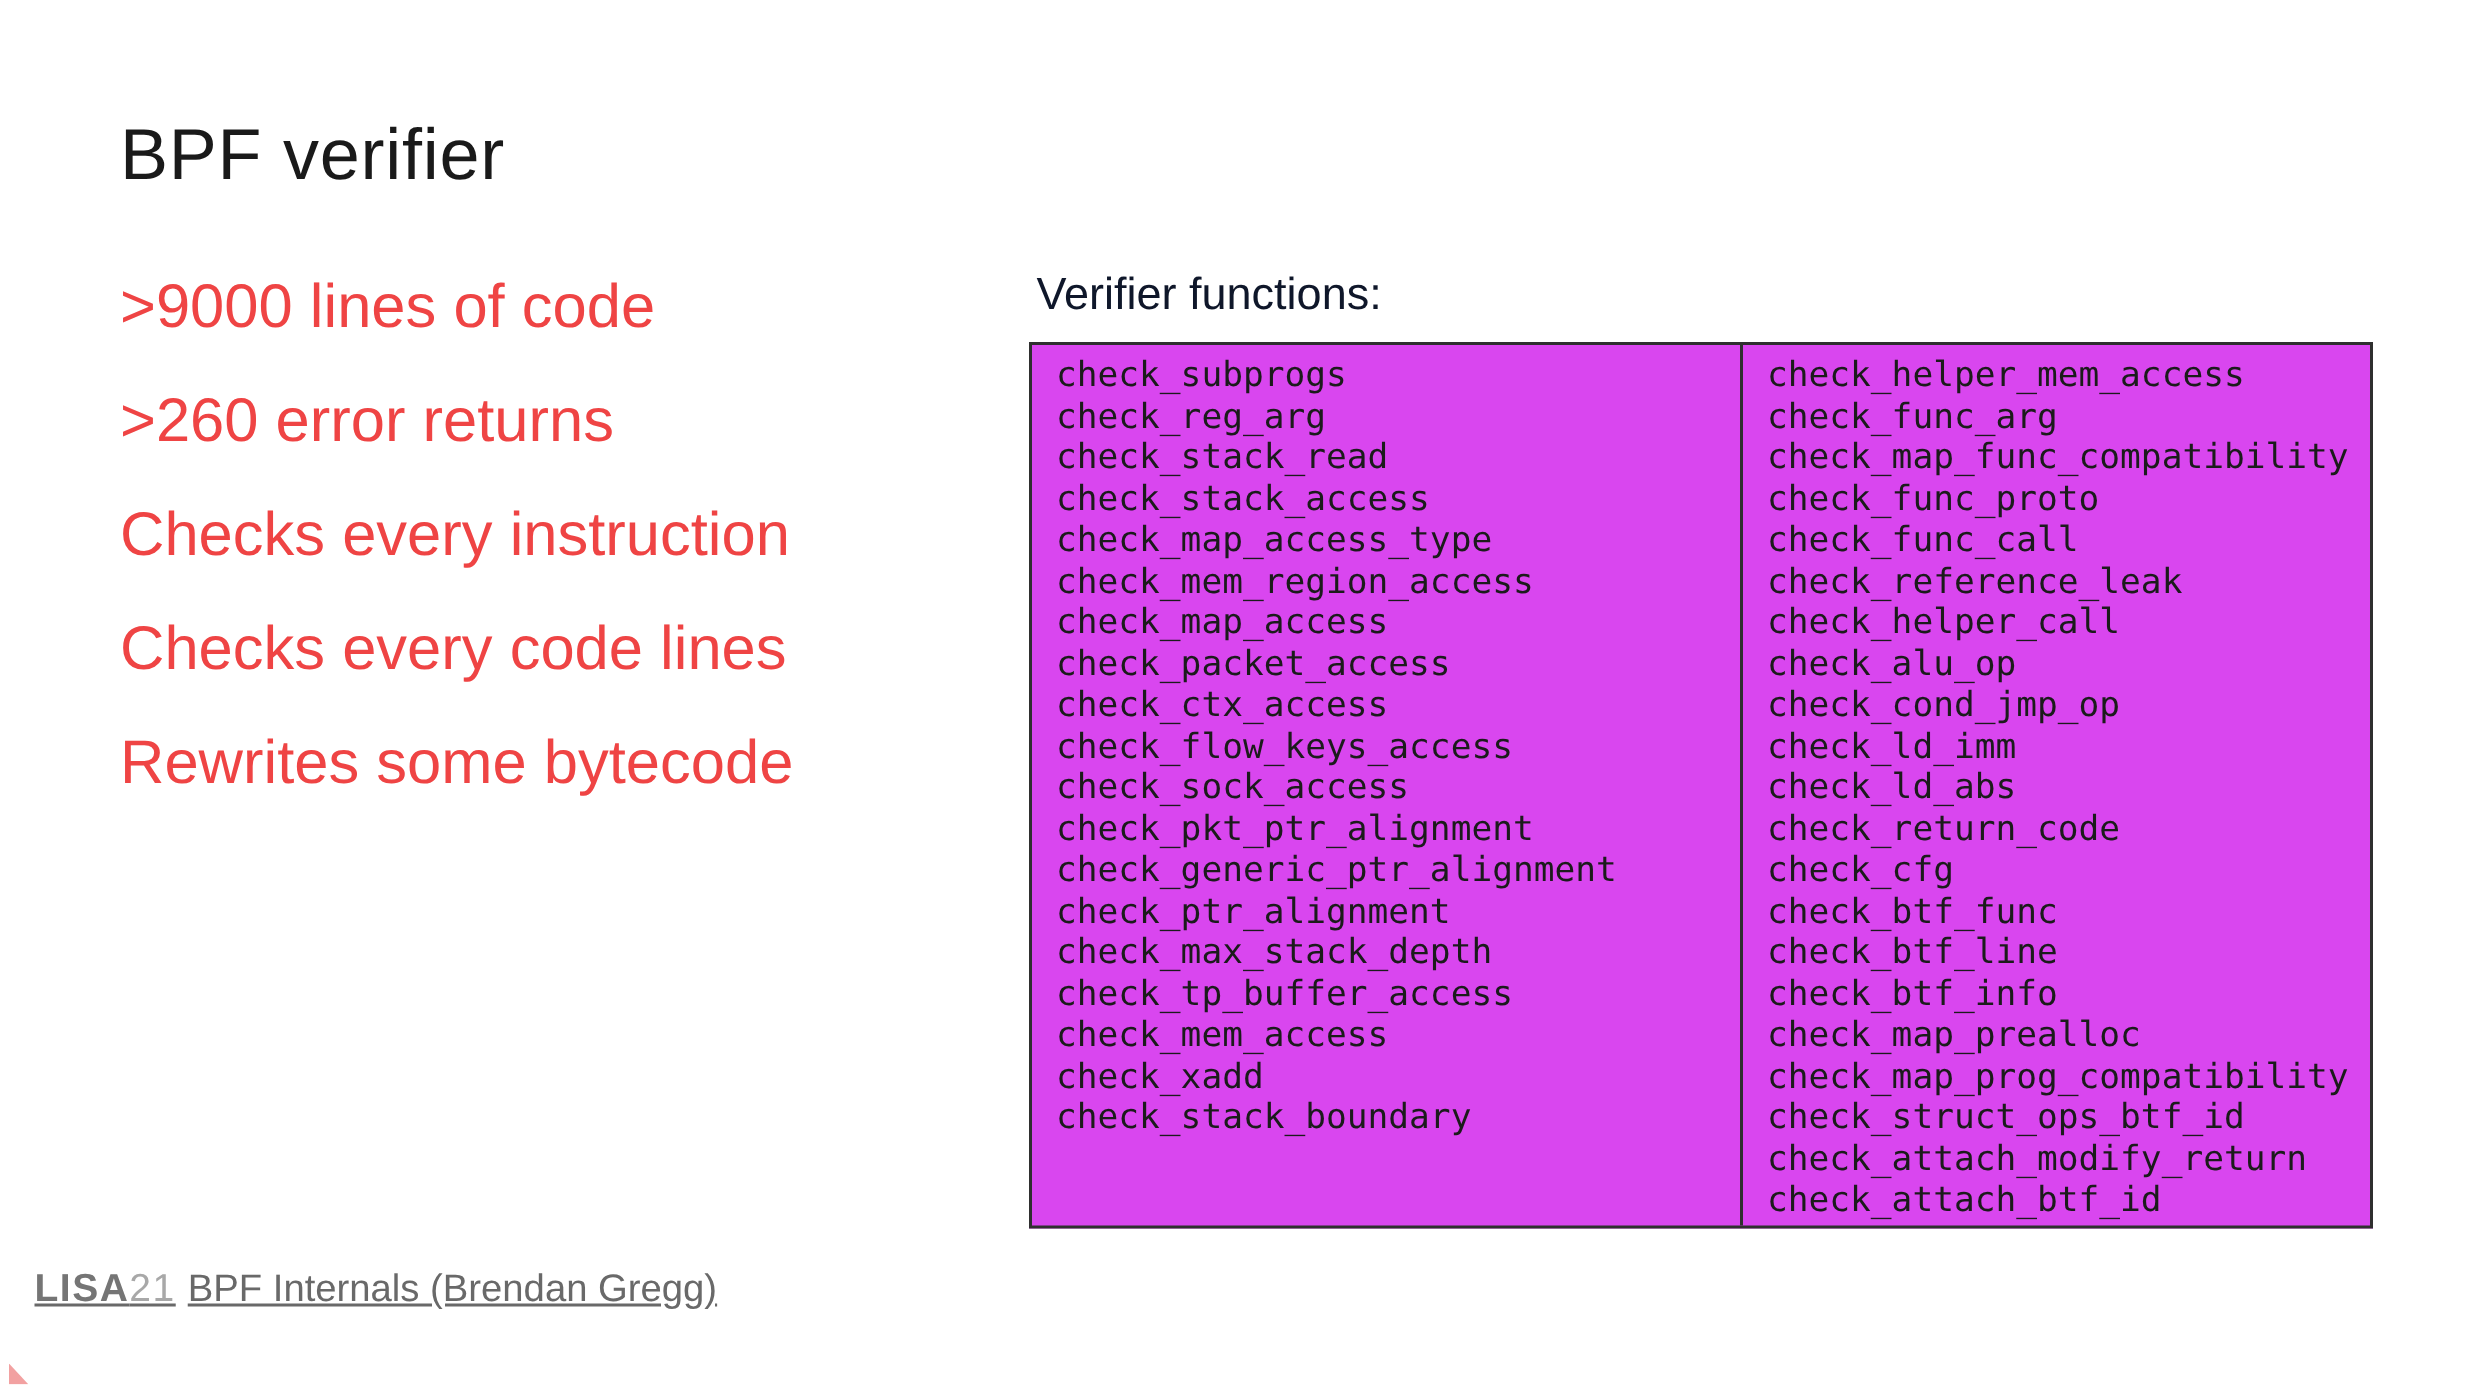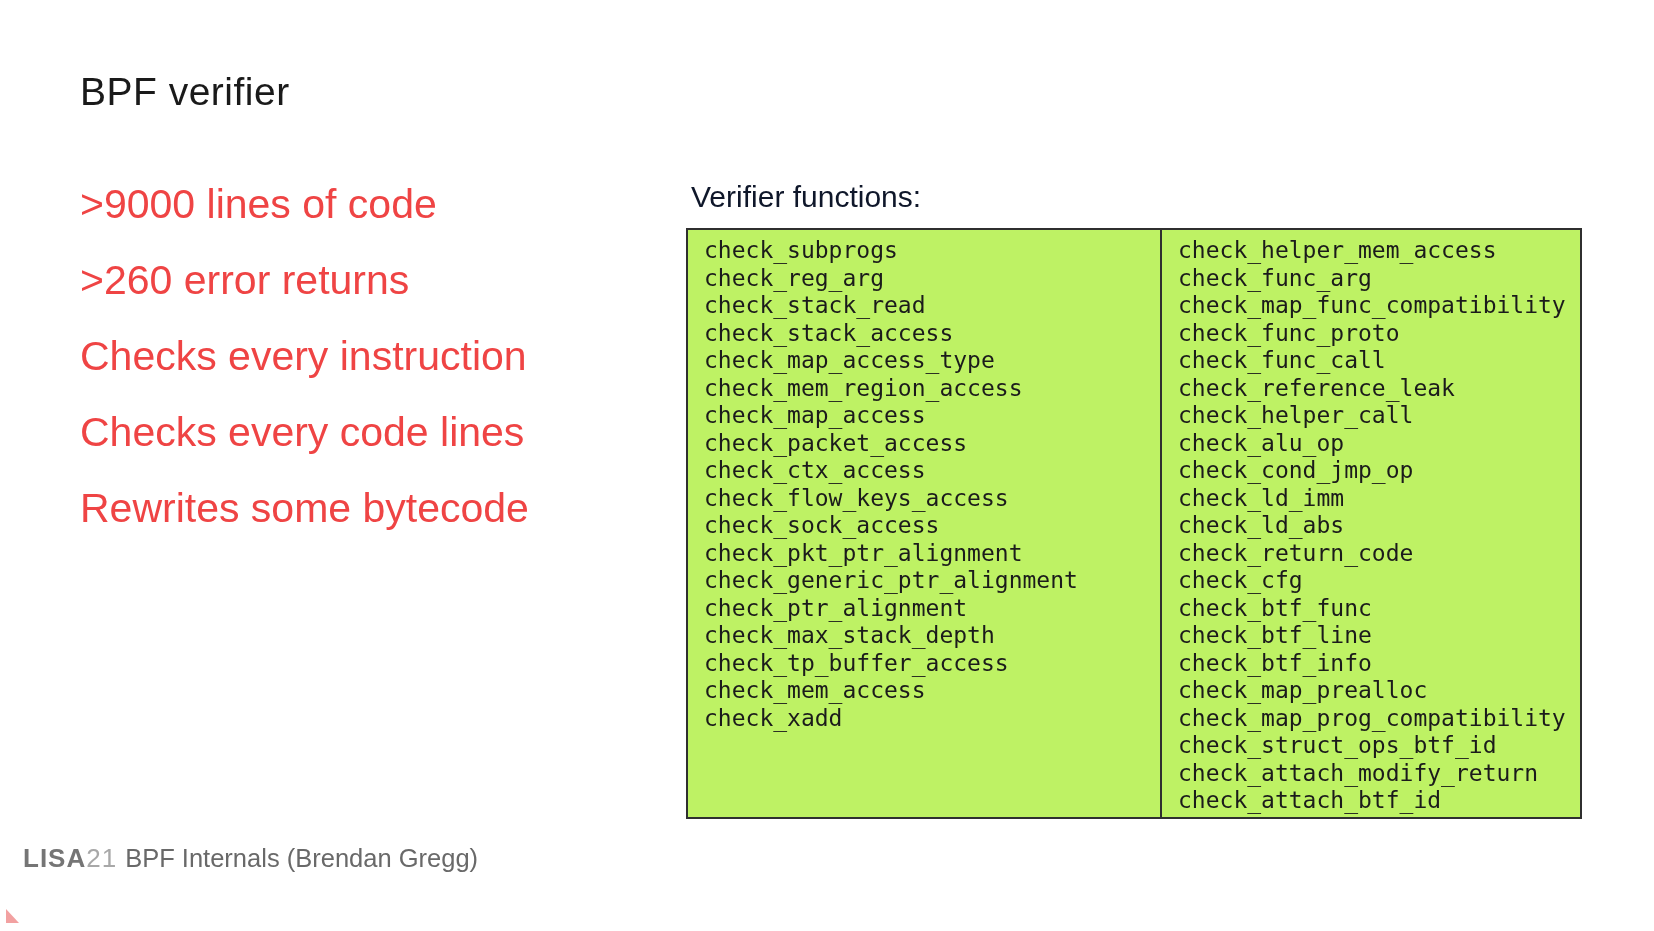--- a/index.html
+++ b/index.html
@@ -12,21 +12,21 @@
     height: 931px;
     position: relative;
     overflow: hidden;
     font-family: "Liberation Sans", sans-serif;
     color: #141414;
   }
   .slide-title {
     position: absolute;
     left: 80px;
     top: 44px;
-    font-size: 39px;
+    font-size: 48px;
     font-weight: 400;
     color: #1a1a1a;
     letter-spacing: 0.5px;
     white-space: nowrap;
   }
   .bullet-list {
     position: absolute;
     left: 80px;
     top: 166px;
     font-size: 41px;
@@ -71,20 +71,21 @@
   .fn-column.right {
     flex: 1;
   }
   .footer {
     position: absolute;
     left: 23px;
     top: 843px;
     white-space: nowrap;
     font-size: 25.5px;
     color: #696969;
+    text-decoration: underline;
   }
   .footer .logo-lisa {
     font-weight: 700;
     font-size: 26px;
     color: #757575;
     letter-spacing: 1px;
   }
   .footer .logo-year {
     font-size: 26px;
     color: #a8a8a8;
@@ -110,40 +111,41 @@
 <div class="bullet-list">
     <div class="bullet-line">&gt;9000 lines of code</div>
     <div class="bullet-line">&gt;260 error returns</div>
     <div class="bullet-line">Checks every instruction</div>
     <div class="bullet-line">Checks every code lines</div>
     <div class="bullet-line">Rewrites some bytecode</div>
   </div>
 
 <div class="panel-label">Verifier functions:</div>
 
-<div class="functions-panel" style="background: #bef264;">
+<div class="functions-panel" style="background: #d946ef;">
   <div class="fn-column left">
       <div class="fn-row">check_subprogs</div>
       <div class="fn-row">check_reg_arg</div>
       <div class="fn-row">check_stack_read</div>
       <div class="fn-row">check_stack_access</div>
       <div class="fn-row">check_map_access_type</div>
       <div class="fn-row">check_mem_region_access</div>
       <div class="fn-row">check_map_access</div>
       <div class="fn-row">check_packet_access</div>
       <div class="fn-row">check_ctx_access</div>
       <div class="fn-row">check_flow_keys_access</div>
       <div class="fn-row">check_sock_access</div>
       <div class="fn-row">check_pkt_ptr_alignment</div>
       <div class="fn-row">check_generic_ptr_alignment</div>
       <div class="fn-row">check_ptr_alignment</div>
       <div class="fn-row">check_max_stack_depth</div>
       <div class="fn-row">check_tp_buffer_access</div>
       <div class="fn-row">check_mem_access</div>
       <div class="fn-row">check_xadd</div>
+      <div class="fn-row">check_stack_boundary</div>
     </div>
   <div class="fn-column right">
       <div class="fn-row">check_helper_mem_access</div>
       <div class="fn-row">check_func_arg</div>
       <div class="fn-row">check_map_func_compatibility</div>
       <div class="fn-row">check_func_proto</div>
       <div class="fn-row">check_func_call</div>
       <div class="fn-row">check_reference_leak</div>
       <div class="fn-row">check_helper_call</div>
       <div class="fn-row">check_alu_op</div>

